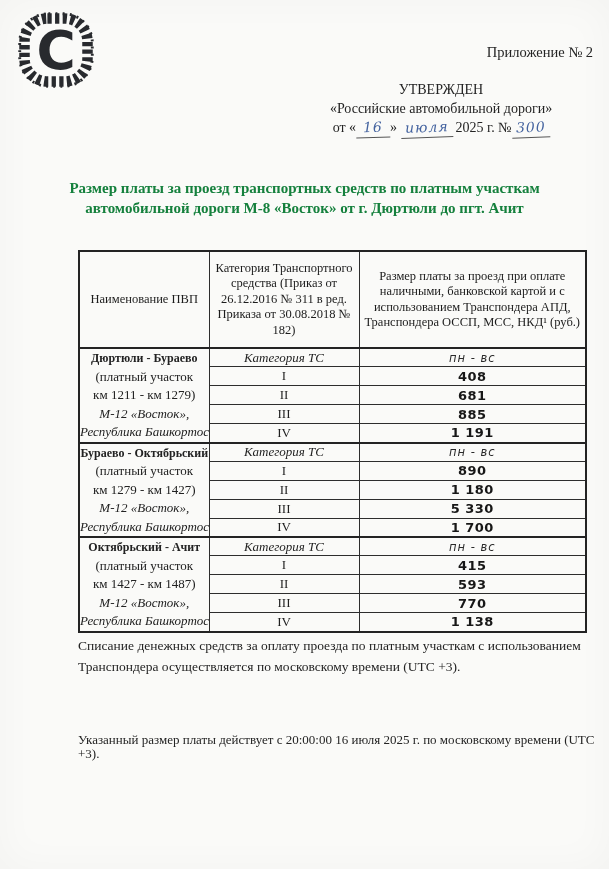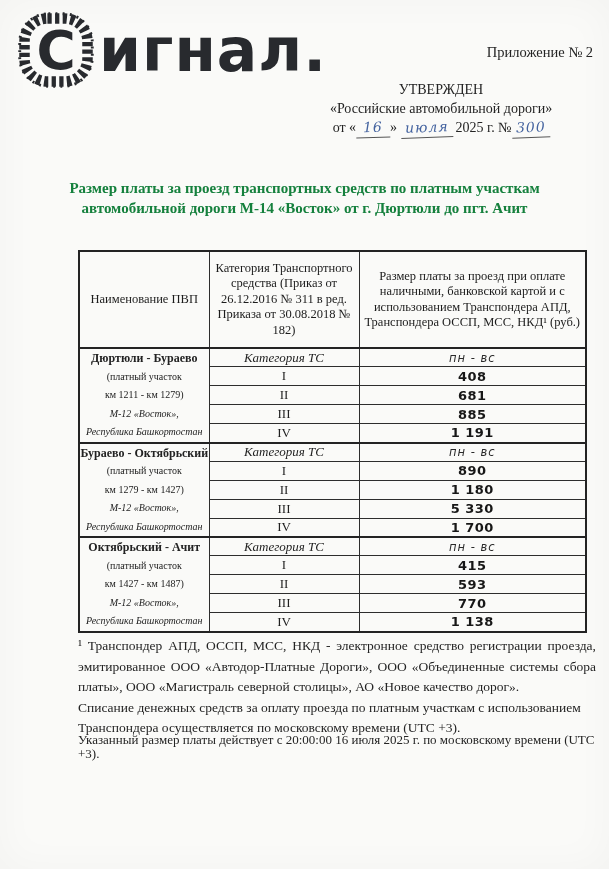--- a/index.html
+++ b/index.html
@@ -84,21 +84,21 @@
     font-size:12.5px;
     line-height:15.5px;
     padding:2px 3px;
     color:#1c1c1c;
   }
   tbody.section{border-top:2px solid #232323;}
   tbody.section tr{height:18.5px;}
   .pvp-cell{vertical-align:top;}
   .pvp-cell .ln{
     height:18.5px;line-height:18.5px;
-    font-size:10px;white-space:nowrap;
+    font-size:13px;white-space:nowrap;
     color:#222;
   }
   .pvp-cell .ln.b{font-weight:bold;font-size:12px;}
   .pvp-cell .ln.i{font-style:italic;text-align:center;}
   td.cat-head{
     font-style:italic;font-size:13px;
     font-family:"Liberation Serif","DejaVu Serif",serif;
   }
   td.price-head{
     font-style:italic;font-size:11.5px;
@@ -128,38 +128,37 @@
 <body>
 
 <div class="page">
 
   <div class="brand">
     <svg width="84" height="84" viewBox="0 0 88 88" aria-hidden="true">
       <rect x="6" y="6" width="76" height="76" rx="30" fill="none" stroke="#282a2e" stroke-width="3" stroke-dasharray="2 5.5"></rect>
       <rect x="11" y="11" width="66" height="66" rx="24" fill="none" stroke="#282a2e" stroke-width="11" stroke-dasharray="4.5 3.5"></rect>
       <text x="44" y="64" text-anchor="middle" font-family="'DejaVu Sans',sans-serif" font-weight="bold" font-size="56" fill="#282a2e">C</text>
     </svg>
-    <div class="wordmark">игнал.</div>
   </div>
 
   <div class="appendix">Приложение № 2</div>
 
   <div class="approval">
     <div>УТВЕРЖДЕН</div>
     <div>«Российские автомобильной дороги»</div>
     <div>
       <span>от «</span><span class="hand underlined">16</span><span>»</span>
       <span class="hand underlined">июля</span>
       <span>2025 г. №</span><span class="hand underlined">300</span>
     </div>
   </div>
 
   <div class="doc-title">
     <div>Размер платы за проезд транспортных средств по платным участкам</div>
-    <div>автомобильной дороги М-14 «Восток» от г. Дюртюли до пгт. Ачит</div>
+    <div>автомобильной дороги М-8 «Восток» от г. Дюртюли до пгт. Ачит</div>
   </div>
 
   <div class="table-wrap">
     <table class="toll">
       <colgroup>
           <col class="col-pvp">
           <col class="col-cat">
           <col class="col-price">
         </colgroup>
       <thead>
@@ -256,19 +255,18 @@
           </tr>
         <tr>
             <td class="roman">IV</td>
             <td class="price">1 138</td>
           </tr>
       </tbody>
     </table>
   </div>
 
   <div class="footnote">
-    <p class="just">¹ Транспондер АПД, ОССП, МСС, НКД -  электронное средство регистрации проезда, эмитированное ООО «Автодор-Платные Дороги», ООО «Объединенные системы сбора платы», ООО «Магистраль северной столицы», АО «Новое качество дорог».</p>
     <p>Списание денежных средств за оплату проезда по платным участкам с использованием Транспондера осуществляется по московскому времени (UTC +3).</p>
   </div>
 
   <div class="effective">Указанный размер платы действует с 20:00:00 16 июля 2025 г. по московскому времени (UTC +3).</div>
 
 </div>
 
 </body></html>

